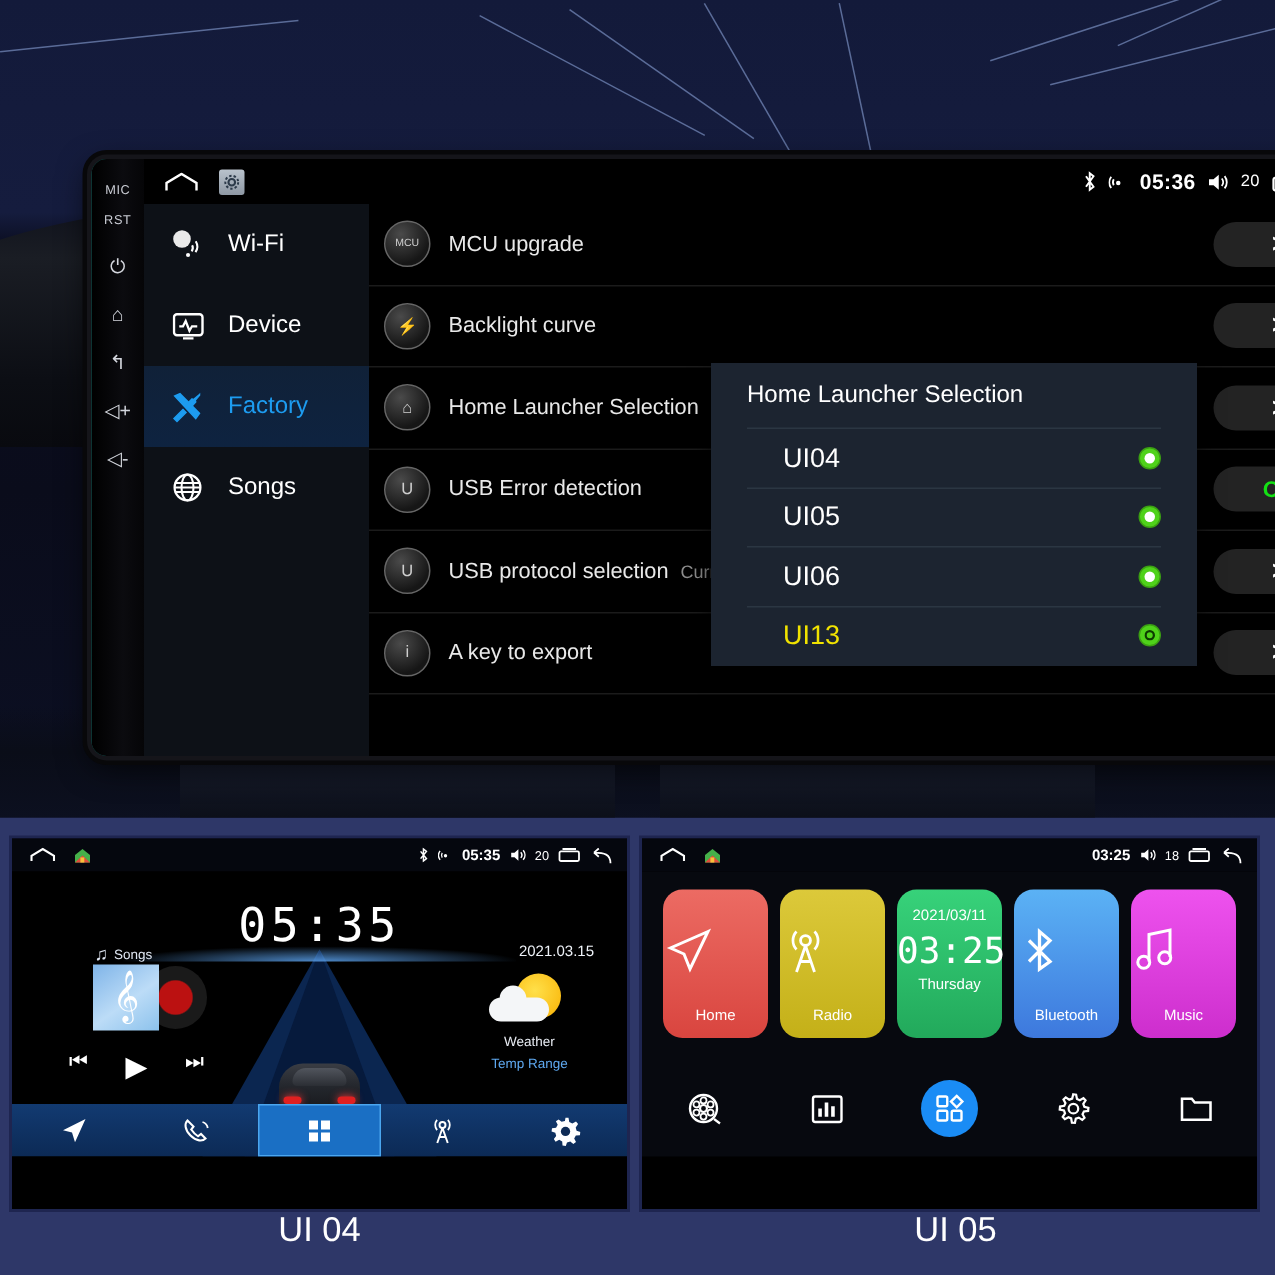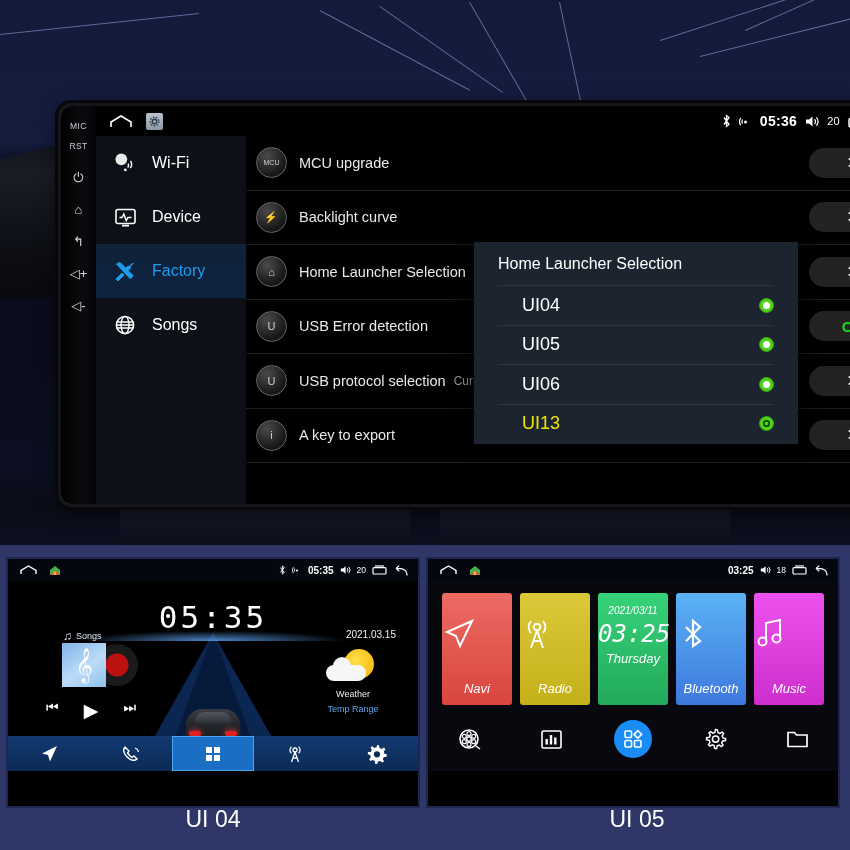--- a/index.html
+++ b/index.html
@@ -200,27 +200,27 @@
     display:flex; align-items:center;
   }
   .dock04 .d{ flex:1; display:flex; align-items:center; justify-content:center;
               color:#fff; height:100%; }
   .dock04 .d.act{ background:#1a6fc4; box-shadow:inset 0 0 0 1px #4aa6ef; }
 
   
   .ui05body{ position:relative; height:190px; background:#07090f; padding:12px 10px 0 10px; }
   .tiles{ display:flex; gap:8px; justify-content:center; }
   .tile{
-    width:70px; height:112px; border-radius:3px; position:relative;
+    width:70px; height:99px; border-radius:13px; position:relative;
     display:flex; flex-direction:column; align-items:center; justify-content:flex-end;
-    padding-bottom:9px; color:#fff;font-style:italic;
+    padding-bottom:9px; color:#fff;
   }
   .tile .tglyph{ position:absolute; left:0; right:0; top:24px; text-align:center;
                  font-size:33px; line-height:1; }
-  .tile .tlabel{ font-size:13px; }
+  .tile .tlabel{ font-size:10px; }
   .tile.clock .tdate{ position:absolute; top:12px; left:0; right:0; text-align:center; font-size:10px;}
   .tile.clock .ttime{ position:absolute; top:27px; left:0; right:0; text-align:center;
                       font-size:24px; font-family:"DejaVu Sans Mono", monospace; }
   .dock05{ position:absolute; left:0; bottom:6px; width:100%; height:52px;
            display:flex; align-items:center; }
   .dock05 .d{ flex:1; display:flex; align-items:center; justify-content:center; color:#fff; }
   .dock05 .d.act{ }
   .dock05 .circ{ width:38px;height:38px;border-radius:50%; background:#1a8cf5;
                  display:flex;align-items:center;justify-content:center; }
 
@@ -612,21 +612,21 @@
 
     <div class="ui05body">
       <div class="tiles">
 
         <div class="tile" style="background:linear-gradient(180deg,#ec6b63,#d9453f)">
           <span class="tglyph">
             <svg width="34" height="34" viewBox="0 0 34 34">
                 <path d="M30 4 L5 15 L14 19 L18 29 Z" fill="none" stroke="#fff" stroke-width="2"></path>
               </svg>
           </span>
-          <span class="tlabel">Navi</span>
+          <span class="tlabel">Home</span>
         </div>
 
         <div class="tile" style="background:linear-gradient(180deg,#dcc93a,#c4b018)">
           <span class="tglyph">
             <svg width="34" height="34" viewBox="0 0 34 34">
                 <circle cx="17" cy="10" r="3.3" fill="none" stroke="#fff" stroke-width="1.9"></circle>
                 <path d="M11 4 A8.8 8.8 0 0 0 11 16 M23 4 A8.8 8.8 0 0 1 23 16" fill="none" stroke="#fff" stroke-width="1.8"></path>
                 <path d="M17 13.5 L11 31 M17 13.5 L23 31 M13 24 L21 24" stroke="#fff" stroke-width="1.9" fill="none"></path>
               </svg>
           </span>

